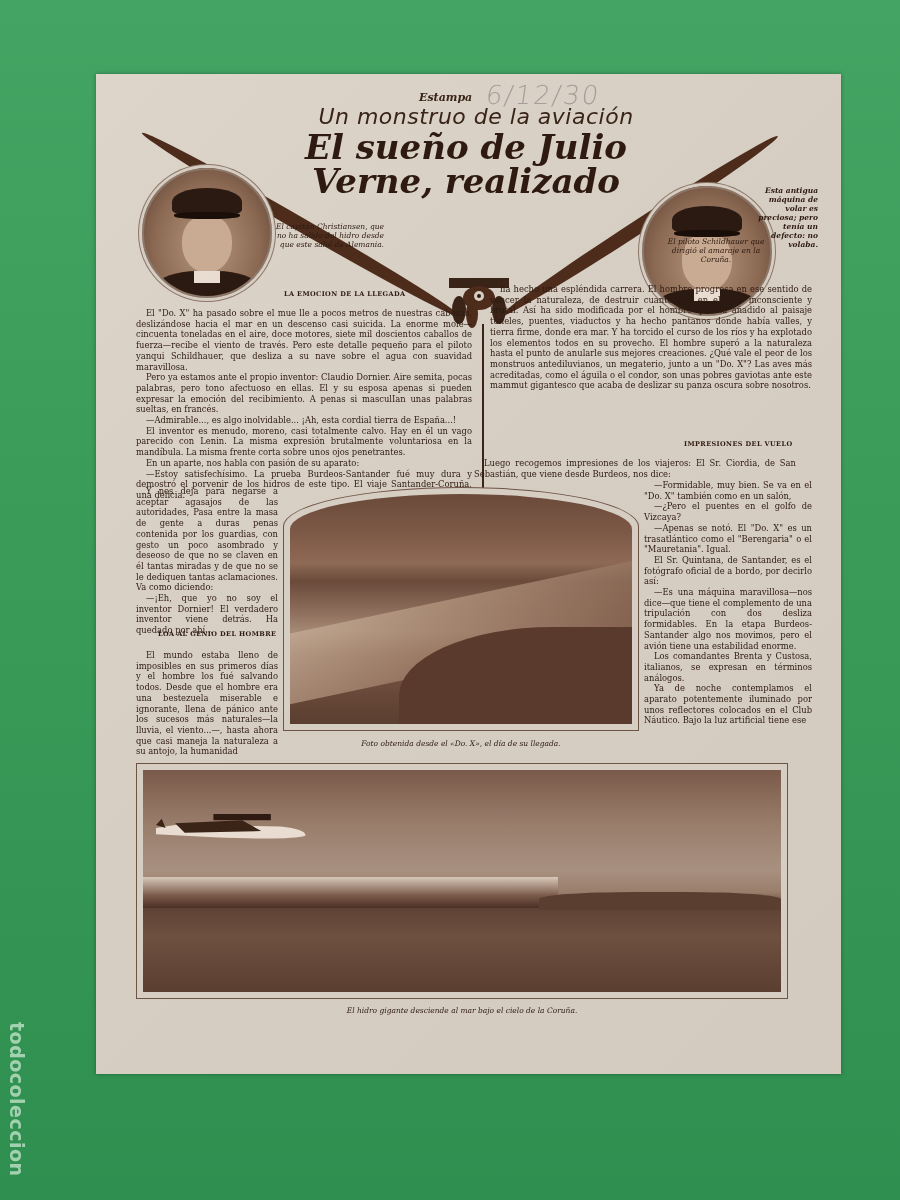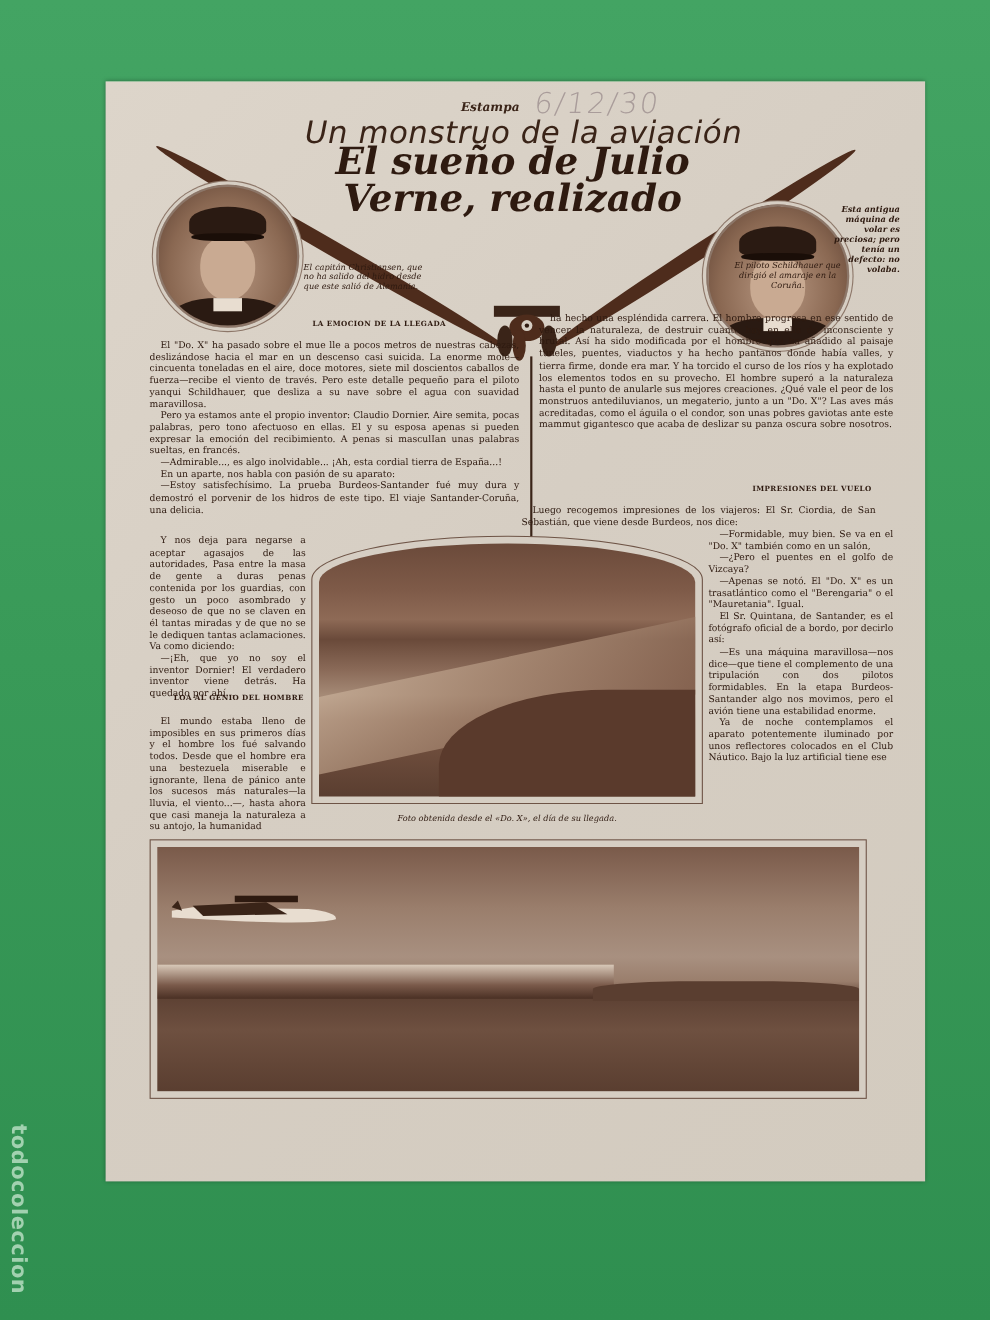--- a/index.html
+++ b/index.html
@@ -29,21 +29,21 @@
     letter-spacing: 2px; transform: skewX(-8deg);
     font-weight: 200;
   }
   .section-label {
     position: absolute; left: 323px; top: 17px;
     font-family: "DejaVu Serif", serif; font-weight: bold; font-size: 11px;
     color: #3a2418; font-style: italic;
   }
   .title-1 {
     position: absolute; left: 110px; top: 30px; width: 540px; text-align: center;
-    font-family: "DejaVu Sans", sans-serif; font-weight: 200; font-size: 28px;
+    font-family: "DejaVu Sans", sans-serif; font-weight: 200; font-size: 22px;
     color: #3a2418; letter-spacing: 0.5px; font-style: italic;
   }
   .title-2 {
     position: absolute; left: 170px; top: 56px; width: 400px; text-align: center;
     font-family: "DejaVu Serif", serif; font-weight: bold; font-style: italic;
     font-size: 34px; line-height: 34px; color: #2e1a10;
   }
   
   .wing { position: absolute; height: 14px; background: #4e2c1c; border-radius: 50%; transform-origin: 0 50%; }
   .wing-left { left: 46px; top: 52px; width: 370px; transform: rotate(30deg); }
@@ -63,21 +63,21 @@
   .portrait-right { left: 546px; top: 112px; width: 130px; height: 130px; }
   .portrait .cap { position: absolute; left: 22%; top: 14%; width: 56%; height: 22%; background: #2a1a12; border-radius: 50% 50% 20% 20%; }
   .portrait .visor { position: absolute; left: 24%; top: 33%; width: 52%; height: 6%; background: #1a0e08; border-radius: 40%; }
   .portrait .face { position: absolute; left: 30%; top: 36%; width: 40%; height: 46%; background: #c9aa92; border-radius: 45% 45% 50% 50%; }
   .portrait .coat { position: absolute; left: 10%; top: 80%; width: 80%; height: 30%; background: #2a1a12; border-radius: 40% 40% 0 0; }
   .portrait .collar { position: absolute; left: 40%; top: 80%; width: 20%; height: 10%; background: #e8ddd0; }
   .caption-italic {
     position: absolute; font-family: "DejaVu Serif", serif; font-style: italic;
     font-size: 7.5px; line-height: 9px; color: #2e1a10;
   }
-  .cap-left { left: 180px; top: 164px; width: 108px; }
+  .cap-left { left: 180px; top: 148px; width: 108px; text-align: right; }
   .cap-right { left: 570px; top: 163px; width: 100px; text-align: center; }
   .cap-top-right { left: 662px; top: 112px; width: 60px; text-align: right; font-weight: bold; }
   .subhead {
     position: absolute; font-family: "DejaVu Serif", serif; font-size: 6.5px;
     letter-spacing: 0.4px; color: #2e1a10; font-weight: bold;
   }
   .body-text {
     position: absolute; font-family: "DejaVu Serif", serif; font-size: 8.4px;
     line-height: 10.7px; color: #2e1a10; text-align: justify;
   }
@@ -173,20 +173,21 @@
   <div class="caption-italic cap-left">El capitán Christiansen, que no ha salido del hidro desde que este salió de Alemania.</div>
   <div class="caption-italic cap-right">El piloto Schildhauer que dirigió el amaraje en la Coruña.</div>
   <div class="caption-italic cap-top-right">Esta antigua máquina de volar es preciosa; pero tenía un defecto: no volaba.</div>
 
   <div class="subhead" style="left:188px; top:216px;">LA EMOCION DE LA LLEGADA</div>
 
   <div class="body-text" style="left:40px; top:234px; width:336px;">
     <p>El "Do. X" ha pasado sobre el mue lle a pocos metros de nuestras cabezas, deslizándose hacia el mar en un descenso casi suicida. La enorme mole—cincuenta toneladas en el aire, doce motores, siete mil doscientos caballos de fuerza—recibe el viento de través. Pero este detalle pequeño para el piloto yanqui Schildhauer, que desliza a su nave sobre el agua con suavidad maravillosa.</p>
     <p>Pero ya estamos ante el propio inventor: Claudio Dornier. Aire semita, pocas palabras, pero tono afectuoso en ellas. El y su esposa apenas si pueden expresar la emoción del recibimiento. A penas si masculIan unas palabras sueltas, en francés.</p>
     <p>—Admirable..., es algo inolvidable... ¡Ah, esta cordial tierra de España...!</p>
+    <p>El inventor es menudo, moreno, casi totalmente calvo. Hay en él un vago parecido con Lenin. La misma expresión brutalmente voluntariosa en la mandíbula. La misma frente corta sobre unos ojos penetrantes.</p>
     <p>En un aparte, nos habla con pasión de su aparato:</p>
     <p>—Estoy satisfechísimo. La prueba Burdeos-Santander fué muy dura y demostró el porvenir de los hidros de este tipo. El viaje Santander-Coruña, una delicia.</p>
   </div>
 
   <div class="body-text" style="left:40px; top:412px; width:142px;">
     <p>Y nos deja para negarse a aceptar agasajos de las autoridades, Pasa entre la masa de gente a duras penas contenida por los guardias, con gesto un poco asombrado y deseoso de que no se claven en él tantas miradas y de que no se le dediquen tantas aclamaciones. Va como diciendo:</p>
     <p>—¡Eh, que yo no soy el inventor Dornier! El verdadero inventor viene detrás. Ha quedado por ahí...</p>
   </div>
 
   <div class="subhead" style="left:62px; top:556px;">LOA AL GENIO DEL HOMBRE</div>
@@ -203,21 +204,22 @@
 
   <div class="body-text" style="left:378px; top:384px; width:322px;">
     <p>Luego recogemos impresiones de los viajeros: El Sr. Ciordia, de San Sebastián, que viene desde Burdeos, nos dice:</p>
   </div>
 
   <div class="body-text" style="left:548px; top:406px; width:168px;">
     <p>—Formidable, muy bien. Se va en el "Do. X" también como en un salón,</p>
     <p>—¿Pero el puentes en el golfo de Vizcaya?</p>
     <p>—Apenas se notó. El "Do. X" es un trasatlántico como el "Berengaria" o el "Mauretania". Igual.</p>
     <p>El Sr. Quintana, de Santander, es el fotógrafo oficial de a bordo, por decirlo así:</p>
-    <p>—Es una máquina maravillosa—nos dice—que tiene el complemento de una tripulación con dos pilotos formidables. En la etapa Burdeos-Santander algo nos movimos, pero el avión tiene una estabilidad enorme.</p>
+    <p>—Es una máquina maravillosa—nos dice—que tiene el complemento de una tripulación con dos desliza formidables. En la etapa Burdeos-Santander algo nos movimos, pero el avión tiene una estabilidad enorme.</p>
+    <p>Los comandantes Brenta y Custosa, italianos, se expresan en términos análogos.</p>
     <p>Ya de noche contemplamos el aparato potentemente iluminado por unos reflectores colocados en el Club Náutico. Bajo la luz artificial tiene ese</p>
   </div>
 
   <div class="photo-arch">
     <div class="photo-arch-inner">
       <div class="coast"></div>
       <div class="bay"></div>
     </div>
   </div>
   <div class="photo-caption" style="left:187px; top:665px; width:356px;">Foto obtenida desde el «Do. X», el día de su llegada.</div>
@@ -227,14 +229,15 @@
       <div class="town"></div>
       <div class="hill"></div>
       <svg class="plane" viewBox="0 0 160 40" preserveAspectRatio="none">
         <path d="M0 18 L20 14 L130 16 Q158 20 156 28 Q140 34 60 30 L0 26 Z" fill="#e8ddd0"></path>
         <path d="M20 12 L90 8 L110 22 L30 24 Z" fill="#3a2418"></path>
         <rect x="60" y="0" width="60" height="8" fill="#2e1a10"></rect>
         <path d="M0 14 L6 6 L10 18 Z" fill="#3a2418"></path>
       </svg>
     </div>
   </div>
+  <div class="photo-caption" style="left:40px; top:932px; width:652px;">El hidro gigante desciende al mar bajo el cielo de la Coruña.</div>
 
 </div>
 
 </body></html>

